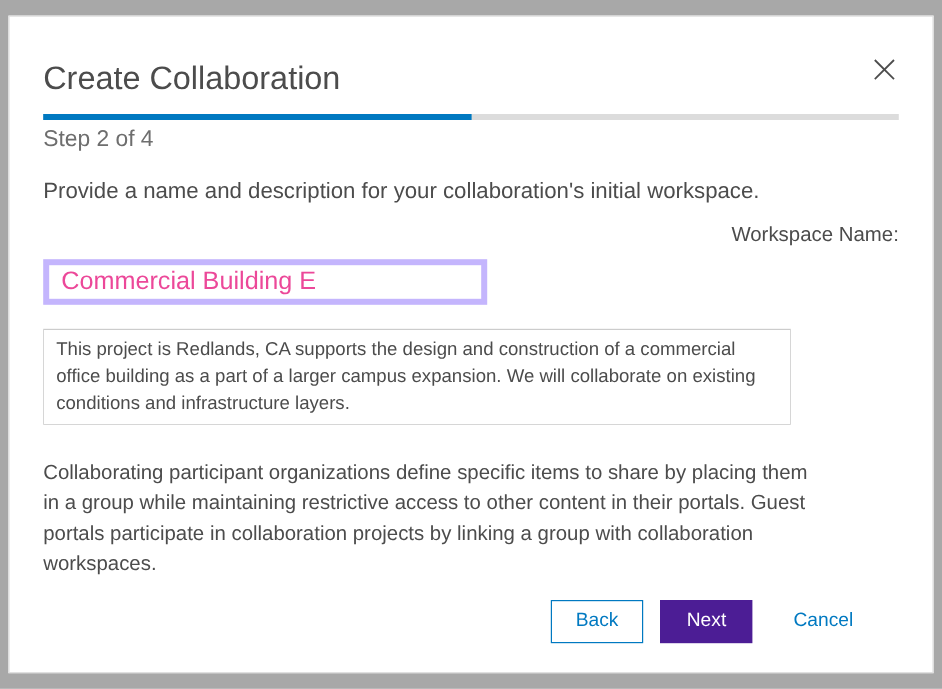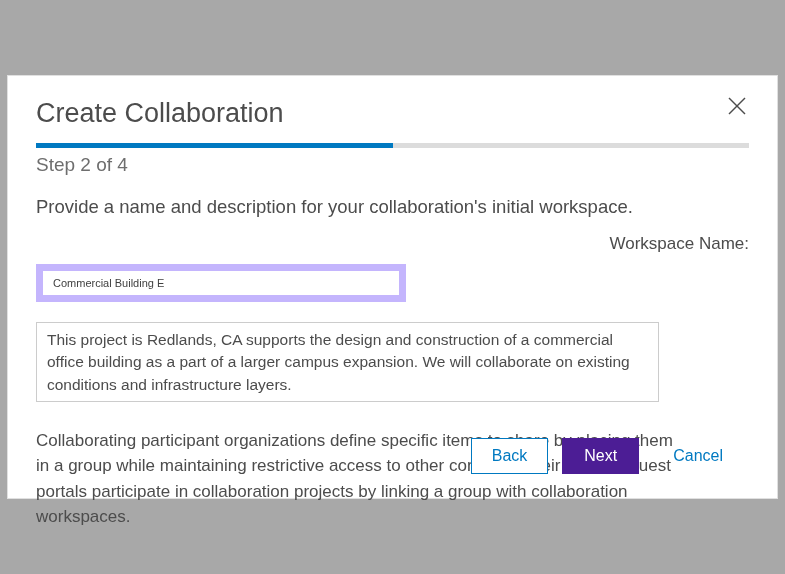--- a/index.html
+++ b/index.html
@@ -12,24 +12,24 @@
       background: #a8a8a8;
       width: 785px;
       height: 574px;
       display: flex;
       align-items: center;
       justify-content: center;
     }
     .dialog {
       background: #ffffff;
       width: 771px;
-      height: 424px;
+      height: 548px;
       border: 1px solid #e0e0e0;
       position: relative;
-      padding: 22px 28px 28px 28px;
+      padding: 36px 28px 28px 28px;
     }
     .header {
       display: flex;
       justify-content: space-between;
       align-items: flex-start;
       margin-bottom: 14px;
     }
     .title {
       font-size: 27px;
       font-weight: 300;
@@ -74,26 +74,26 @@
       font-size: 17px;
       color: #4c4c4c;
       font-weight: 300;
       margin-bottom: 10px;
       display: block;
       text-align: right;
     }
     .text-input {
       width: 370px;
       height: 38px;
-      border: 7px solid #c4b5fd;
+      border: 5px solid #c4b5fd;
       padding: 6px 10px;
-      font-size: 11px;
+      font-size: 21px;
       font-family: inherit;
       font-weight: 300;
-      color: #404040;
+      color: #ec4899;
       margin-bottom: 20px;
       outline: none;
     }
     .textarea-wrap {
       position: relative;
       width: 623px;
       margin-bottom: 22px;
     }
     .textarea {
       width: 623px;
@@ -113,21 +113,21 @@
       font-size: 17px;
       color: #4c4c4c;
       font-weight: 300;
       line-height: 1.5;
       max-width: 640px;
       margin-bottom: 30px;
     }
     .footer {
       position: absolute;
       bottom: 24px;
-      right: 34px;
+      right: 46px;
       display: flex;
       align-items: center;
       gap: 14px;
     }
     .btn {
       font-family: inherit;
       font-size: 16px;
       font-weight: 300;
       padding: 8px 20px;
       cursor: pointer;

